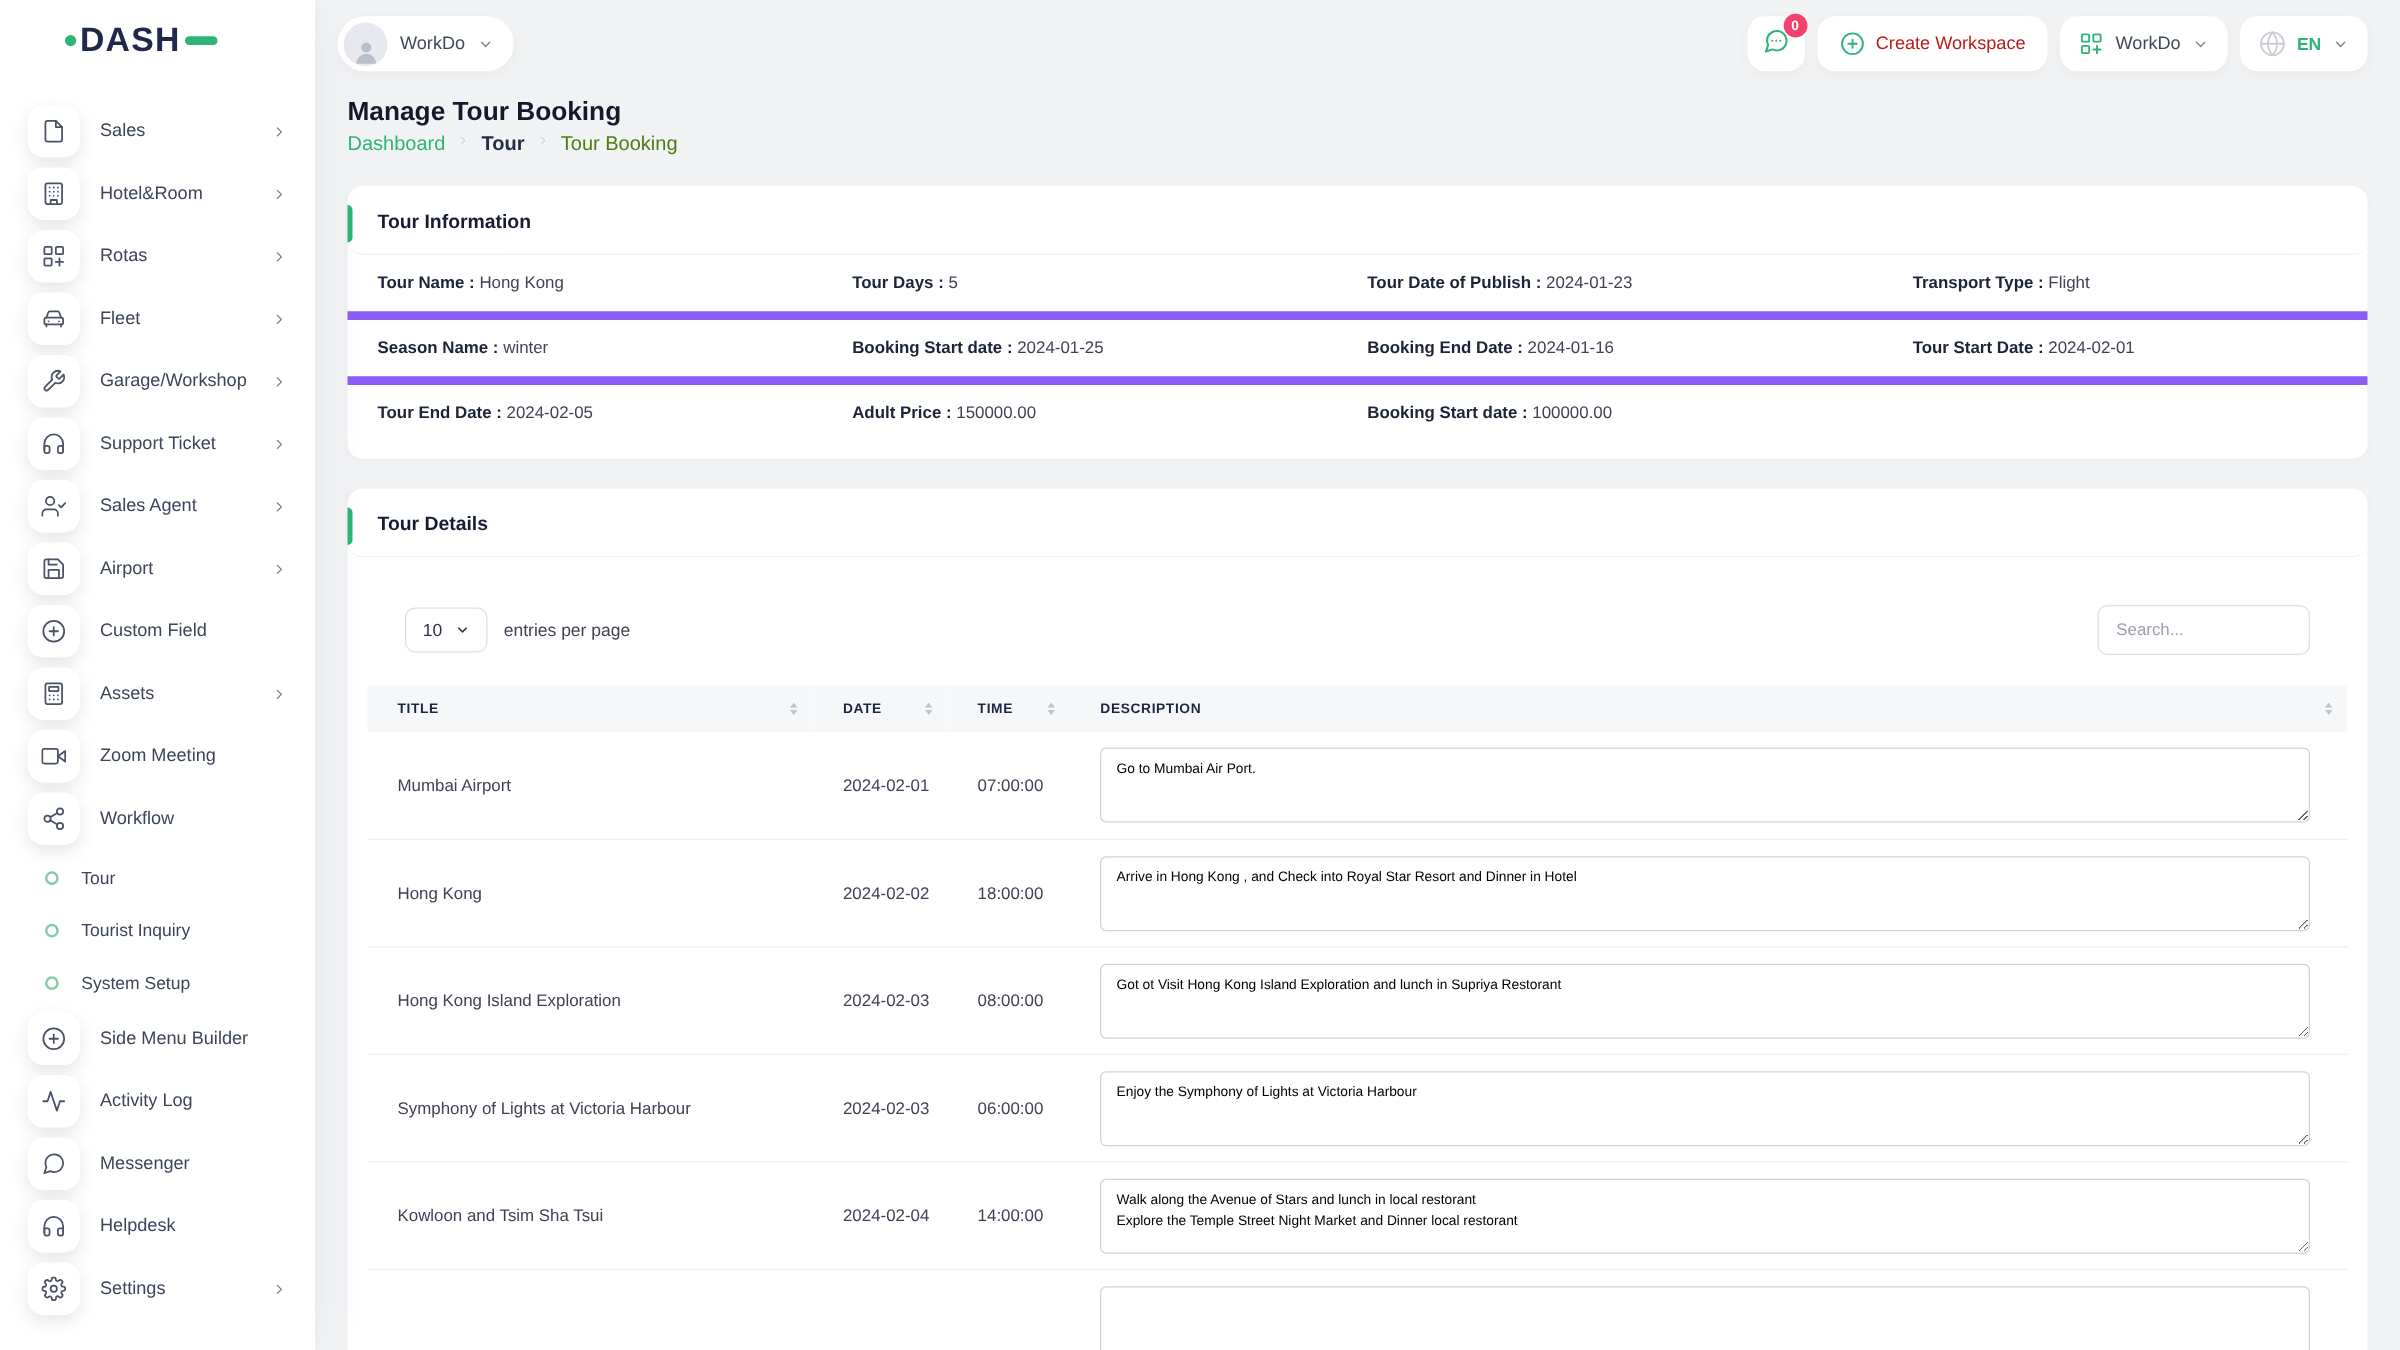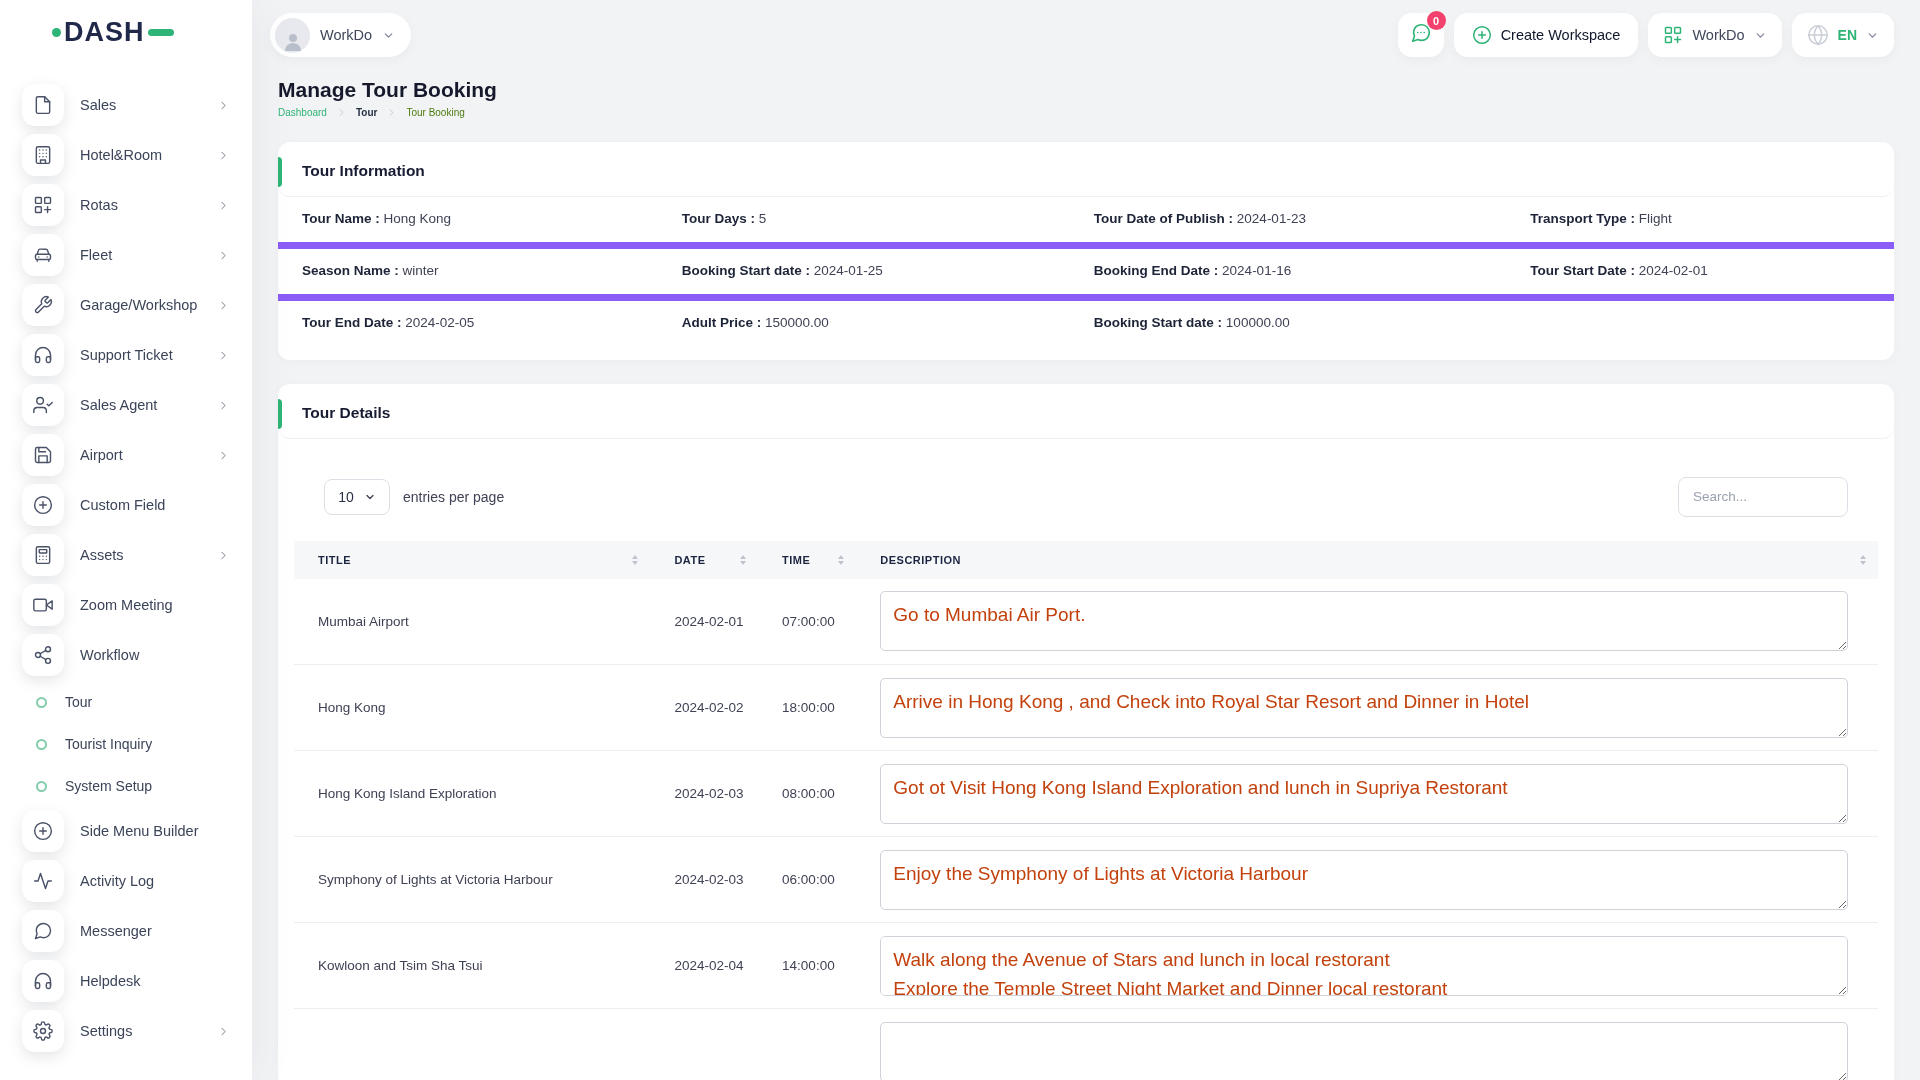--- a/index.html
+++ b/index.html
@@ -38,31 +38,31 @@
     box-shadow:0 3px 10px rgba(90,95,110,.06); cursor:pointer; }
   .workspace-pill { border-radius:24px; padding:4px 16px 4px 5px; gap:10px; font-size:14.5px; font-weight:500; color:#40475a; }
   .avatar { width:35px; height:35px; border-radius:50%; background:#e7e9ee; display:flex; align-items:flex-end; justify-content:center; overflow:hidden; }
   .avatar svg { width:24px; height:24px; }
   .chev svg { width:13px; height:13px; color:#7e8598; display:block; }
   .topbar-right { display:flex; align-items:center; gap:10px; }
   .icon-btn { width:46px; justify-content:center; position:relative; border-radius:14px; }
   .icon-btn svg { width:22px; height:22px; color:#2eb476; }
   .badge { position:absolute; top:-2px; right:-2px; min-width:19px; height:19px; padding:0 5px; border-radius:10px;
     background:#f1416c; color:#fff; font-size:11px; font-weight:700; display:flex; align-items:center; justify-content:center; }
-  .create-pill { padding:0 18px; gap:9px; font-size:14.5px; font-weight:500; color:#0f172a; }
+  .create-pill { padding:0 18px; gap:9px; font-size:14.5px; font-weight:500; color:#b91c1c; }
   .create-pill svg { width:20px; height:20px; color:#2eb476; }
   .switcher-pill { padding:0 15px; gap:9px; font-size:14.5px; font-weight:500; color:#40475a; }
   .switcher-pill .grid-ic svg { width:20px; height:20px; color:#2eb476; display:block; }
   .lang-pill { padding:0 15px; gap:9px; font-size:14px; font-weight:700; color:#2eb476; }
   .lang-pill .globe-ic svg { width:22px; height:22px; color:#c9cdd6; display:block; }
 
   
   .content { flex:1; padding:0 26px 0 26px; overflow:hidden; }
   .page-title { font-size:21px; font-weight:700; color:#16192c; margin:14px 0 5px; }
-  .breadcrumb { display:flex; align-items:flex-start; gap:9px; font-size:10px; }
+  .breadcrumb { display:flex; align-items:flex-start; gap:9px; font-size:16px; }
   .bc-link { color:#2eb476; cursor:pointer; }
   .bc-strong { color:#252f43; font-weight:600; }
   .bc-muted { color:#4d7c0f; }
   .bc-sep { display:flex; }
   .bc-sep svg { width:11px; height:11px; color:#b9bdc9; }
 
   .card { background:#fff; border-radius:12px; margin-top:24px; position:relative;
     box-shadow:0 2px 8px rgba(140,145,160,.05); }
   .card-head { display:flex; align-items:center; padding:20px 24px 16px; border-bottom:1px solid #eff0f3; position:relative;border-radius:12px; }
   .accent-bar { position:absolute; left:0; top:15px; width:4px; height:30px; background:#2eb476; border-radius:0 4px 4px 0; }
@@ -91,21 +91,21 @@
   .th-inner { display:flex; align-items:center; justify-content:space-between; width:100%;
     font-size:11px; font-weight:700; letter-spacing:.5px; color:#1c2540; }
   .sort { display:inline-flex; flex-direction:column; gap:2px; cursor:pointer; }
   .sort i { width:0; height:0; border-left:3.5px solid transparent; border-right:3.5px solid transparent; }
   .sort .up { border-bottom:4px solid #c0c4ce; }
   .sort .down { border-top:4px solid #c0c4ce; }
   tbody td { height:86px; padding:0 12px 0 24px; font-size:13.5px; color:#3f4254; vertical-align:middle; }
   tbody tr:not(:first-child) td { border-top:1px solid #eceef1; }
   td.desc-cell { padding-right:30px; }
   td.desc-cell textarea { width:100%; height:60px; border:1px solid #ced2d9; border-radius:5px; background:#fff;
-    padding:8px 12px; font-size:19px; color:#c2410c; font-family:inherit; line-height:1.55; outline:none; display:block; }
+    padding:8px 12px; font-size:11px; color:#000000; font-family:inherit; line-height:1.55; outline:none; display:block; }
 </style>
 </head>
 <body>
 
 <div class="app">
 
   <aside class="sidebar">
     <div class="logo">
       <span class="logo-dot"></span>
       <span class="logo-text">DASH</span>

